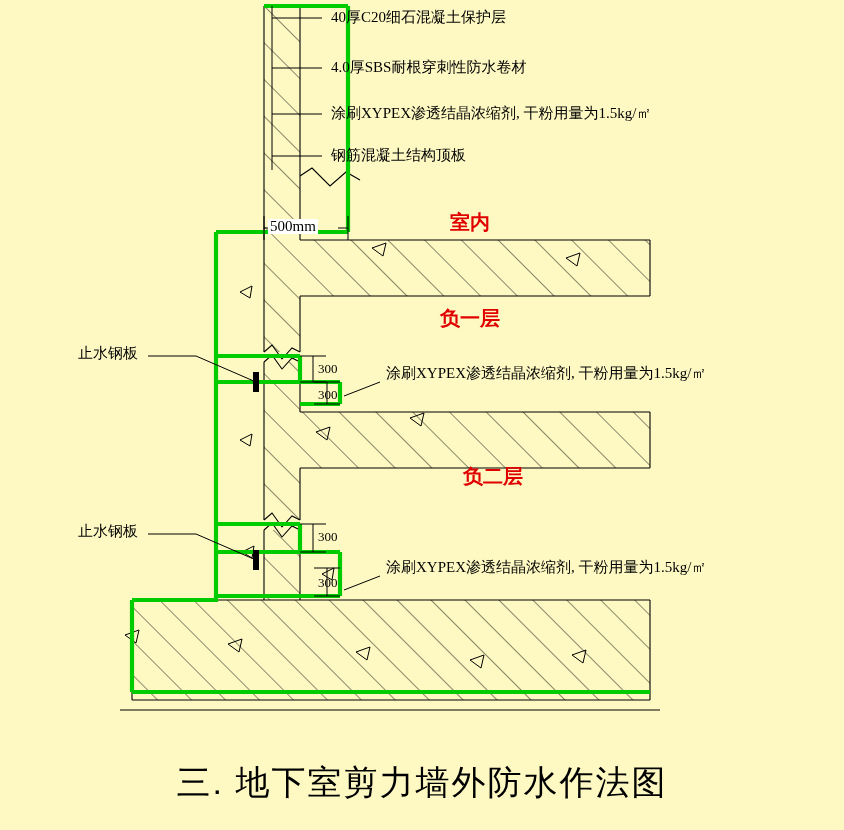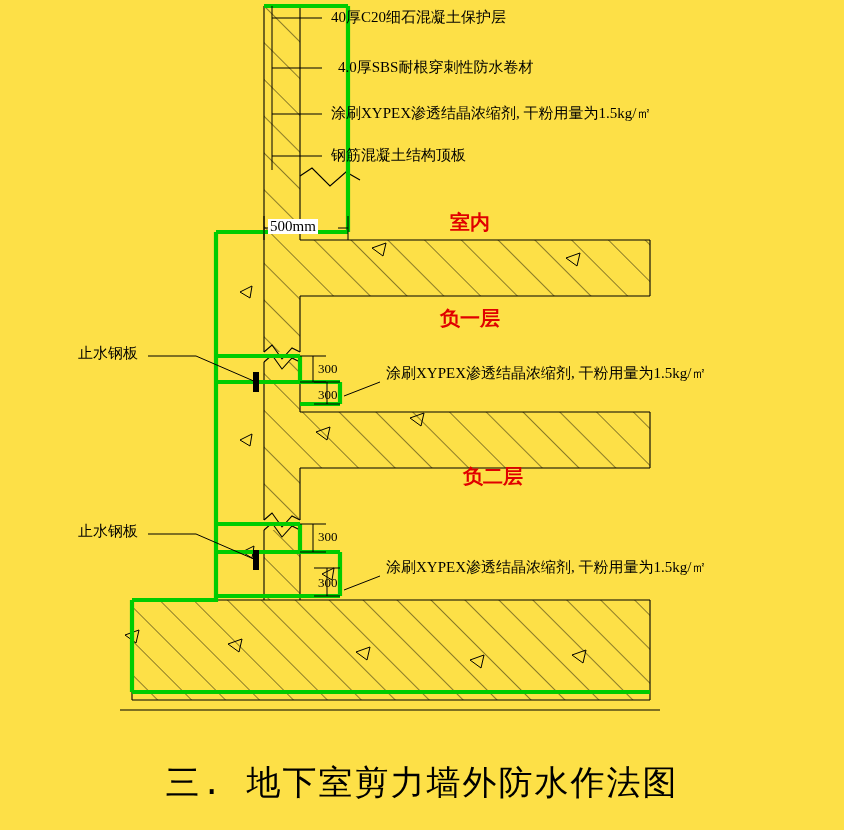--- a/index.html
+++ b/index.html
@@ -4,21 +4,21 @@
 <style>
   html, body {
     margin: 0;
     padding: 0;
     background: #ffffff;
   }
   #stage {
     position: relative;
     width: 844px;
     height: 830px;
-    background: #fde047;
+    background: #fef9c3;
     overflow: hidden;
     font-family: "Liberation Serif", serif;
   }
   svg.drawing {
     position: absolute;
     left: 0;
     top: 0;
     width: 844px;
     height: 830px;
   }
@@ -37,21 +37,21 @@
   }
   .lbl-small {
     font-size: 13px;
   }
   .title {
     position: absolute;
     left: 0;
     top: 760px;
     width: 844px;
     text-align: center;
-    font-family: Liberation Mono, monospace;
+    font-family: Liberation Sans, sans-serif;
     font-size: 34px;
     color: #000000;
     letter-spacing: 2px;
   }
 </style>
 </head>
 <body>
 
 <div id="stage">
 
@@ -211,21 +211,21 @@
       <line x1="196" y1="534" x2="256" y2="560"></line>
 
       <line x1="380" y1="382" x2="344" y2="396"></line>
       <line x1="380" y1="382" x2="380" y2="382"></line>
 
       <line x1="380" y1="576" x2="344" y2="590"></line>
     </g>
   </svg>
 
   <div class="lbl" style="left:331px; top:10px;">40厚C20细石混凝土保护层</div>
-  <div class="lbl" style="left:338px; top:60px;">4.0厚SBS耐根穿刺性防水卷材</div>
+  <div class="lbl" style="left:331px; top:60px;">4.0厚SBS耐根穿刺性防水卷材</div>
   <div class="lbl" style="left:331px; top:106px;">涂刷XYPEX渗透结晶浓缩剂, 干粉用量为1.5kg/㎡</div>
   <div class="lbl" style="left:331px; top:148px;">钢筋混凝土结构顶板</div>
 
   <div class="lbl" style="left:268px; top:219px; background:#ffffff; padding:0 2px;">500mm</div>
 
   <div class="lbl lbl-red" style="left:450px; top:212px;">室内</div>
   <div class="lbl lbl-red" style="left:440px; top:308px;">负一层</div>
   <div class="lbl lbl-red" style="left:463px; top:466px;">负二层</div>
 
   <div class="lbl" style="left:78px; top:346px;">止水钢板</div>

